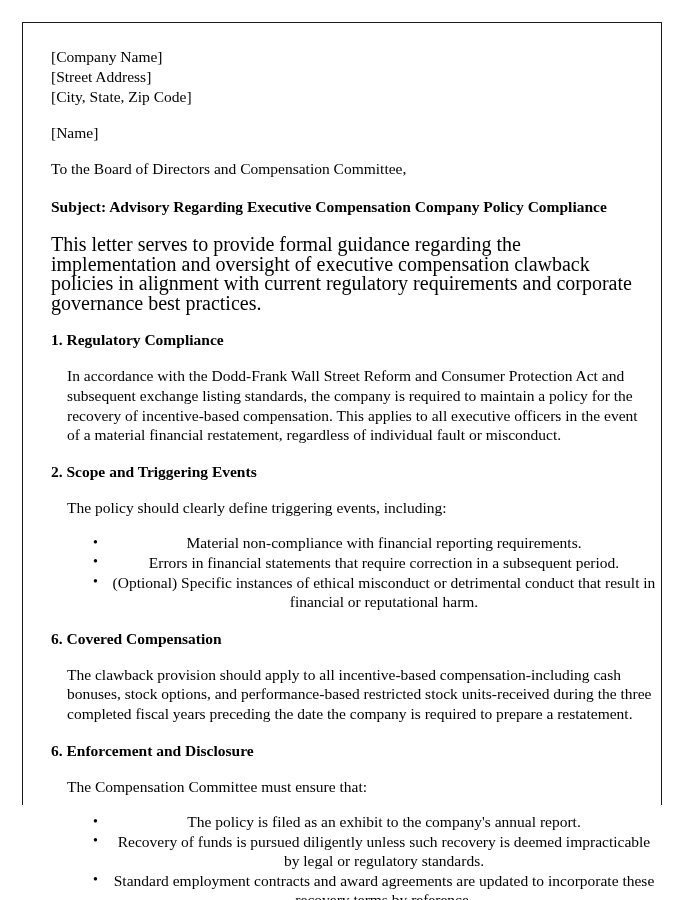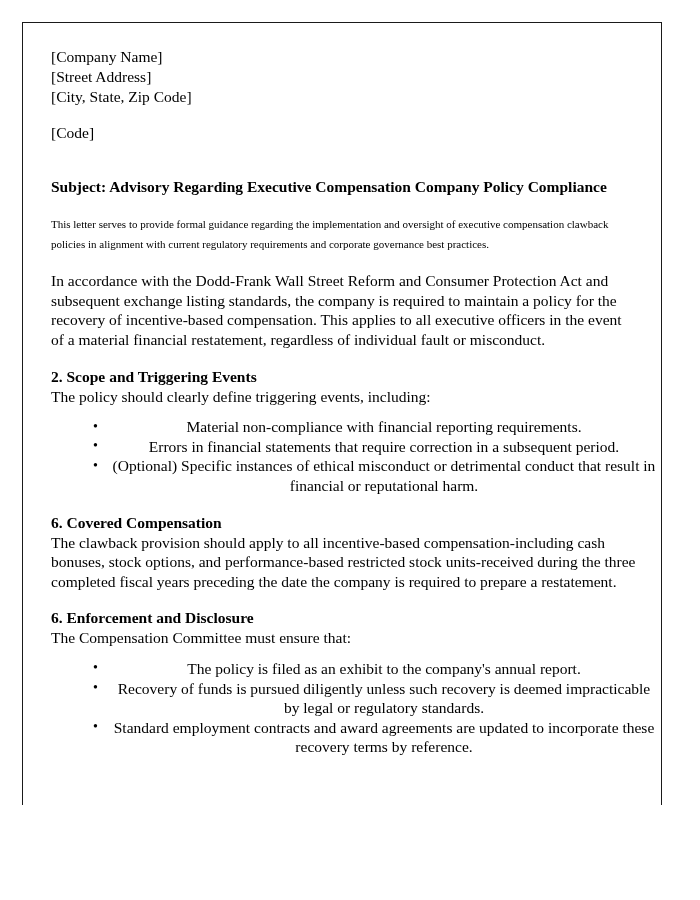--- a/index.html
+++ b/index.html
@@ -58,39 +58,39 @@
     line-height: 20px;
   }
 
   .subject-line {
     font-size: 15.5px;
     line-height: 20px;
     font-weight: bold;
   }
 
   .para {
-    font-size: 11px;
+    font-size: 20px;
     line-height: 19.6px;
     text-align: left;
     margin: 0;
   }
 
   .section {
     margin-top: 17px;
   }
   .section-heading {
     font-size: 15.5px;
     line-height: 20px;
     font-weight: bold;
     margin: 0 0 0 0;
   }
   .section-body {
     font-size: 15.5px;
     line-height: 19.6px;
-    margin: 0;
+    margin: 16px;
   }
 
   ul.bullets {
     margin: 11px 0 0 0;
     padding-left: 42px;
     list-style: none;
     text-align: center;
   }
   ul.bullets li {
     font-size: 15.5px;
@@ -119,34 +119,36 @@
   <div class="content">
 
     <div class="letterhead">
       <div>[Company Name]</div>
       <div>[Street Address]</div>
       <div>[City, State, Zip Code]</div>
     </div>
 
     <div class="spacer-md"></div>
 
-    <div class="date-line">[Code]</div>
+    <div class="date-line">[Name]</div>
 
     <div class="spacer-md"></div>
 
+    <div class="salutation">To the Board of Directors and Compensation Committee,</div>
 
     <div class="spacer-lg"></div>
 
     <div class="subject-line">Subject: Advisory Regarding Executive Compensation Company Policy Compliance</div>
 
     <div class="spacer-lg"></div>
 
     <p class="para w-body">This letter serves to provide formal guidance regarding the implementation and oversight of executive compensation clawback policies in alignment with current regulatory requirements and corporate governance best practices.</p>
 
     <div class="section">
+      <p class="section-heading">1. Regulatory Compliance</p>
       <p class="section-body w-body">In accordance with the Dodd-Frank Wall Street Reform and Consumer Protection Act and subsequent exchange listing standards, the company is required to maintain a policy for the recovery of incentive-based compensation. This applies to all executive officers in the event of a material financial restatement, regardless of individual fault or misconduct.</p>
     </div>
 
     <div class="section">
       <p class="section-heading">2. Scope and Triggering Events</p>
       <p class="section-body w-body">The policy should clearly define triggering events, including:</p>
       <ul class="bullets">
         <li class="w-bullet">Material non-compliance with financial reporting requirements.</li>
         <li class="w-bullet">Errors in financial statements that require correction in a subsequent period.</li>
         <li class="w-bullet">(Optional) Specific instances of ethical misconduct or detrimental conduct that result in financial or reputational harm.</li>

